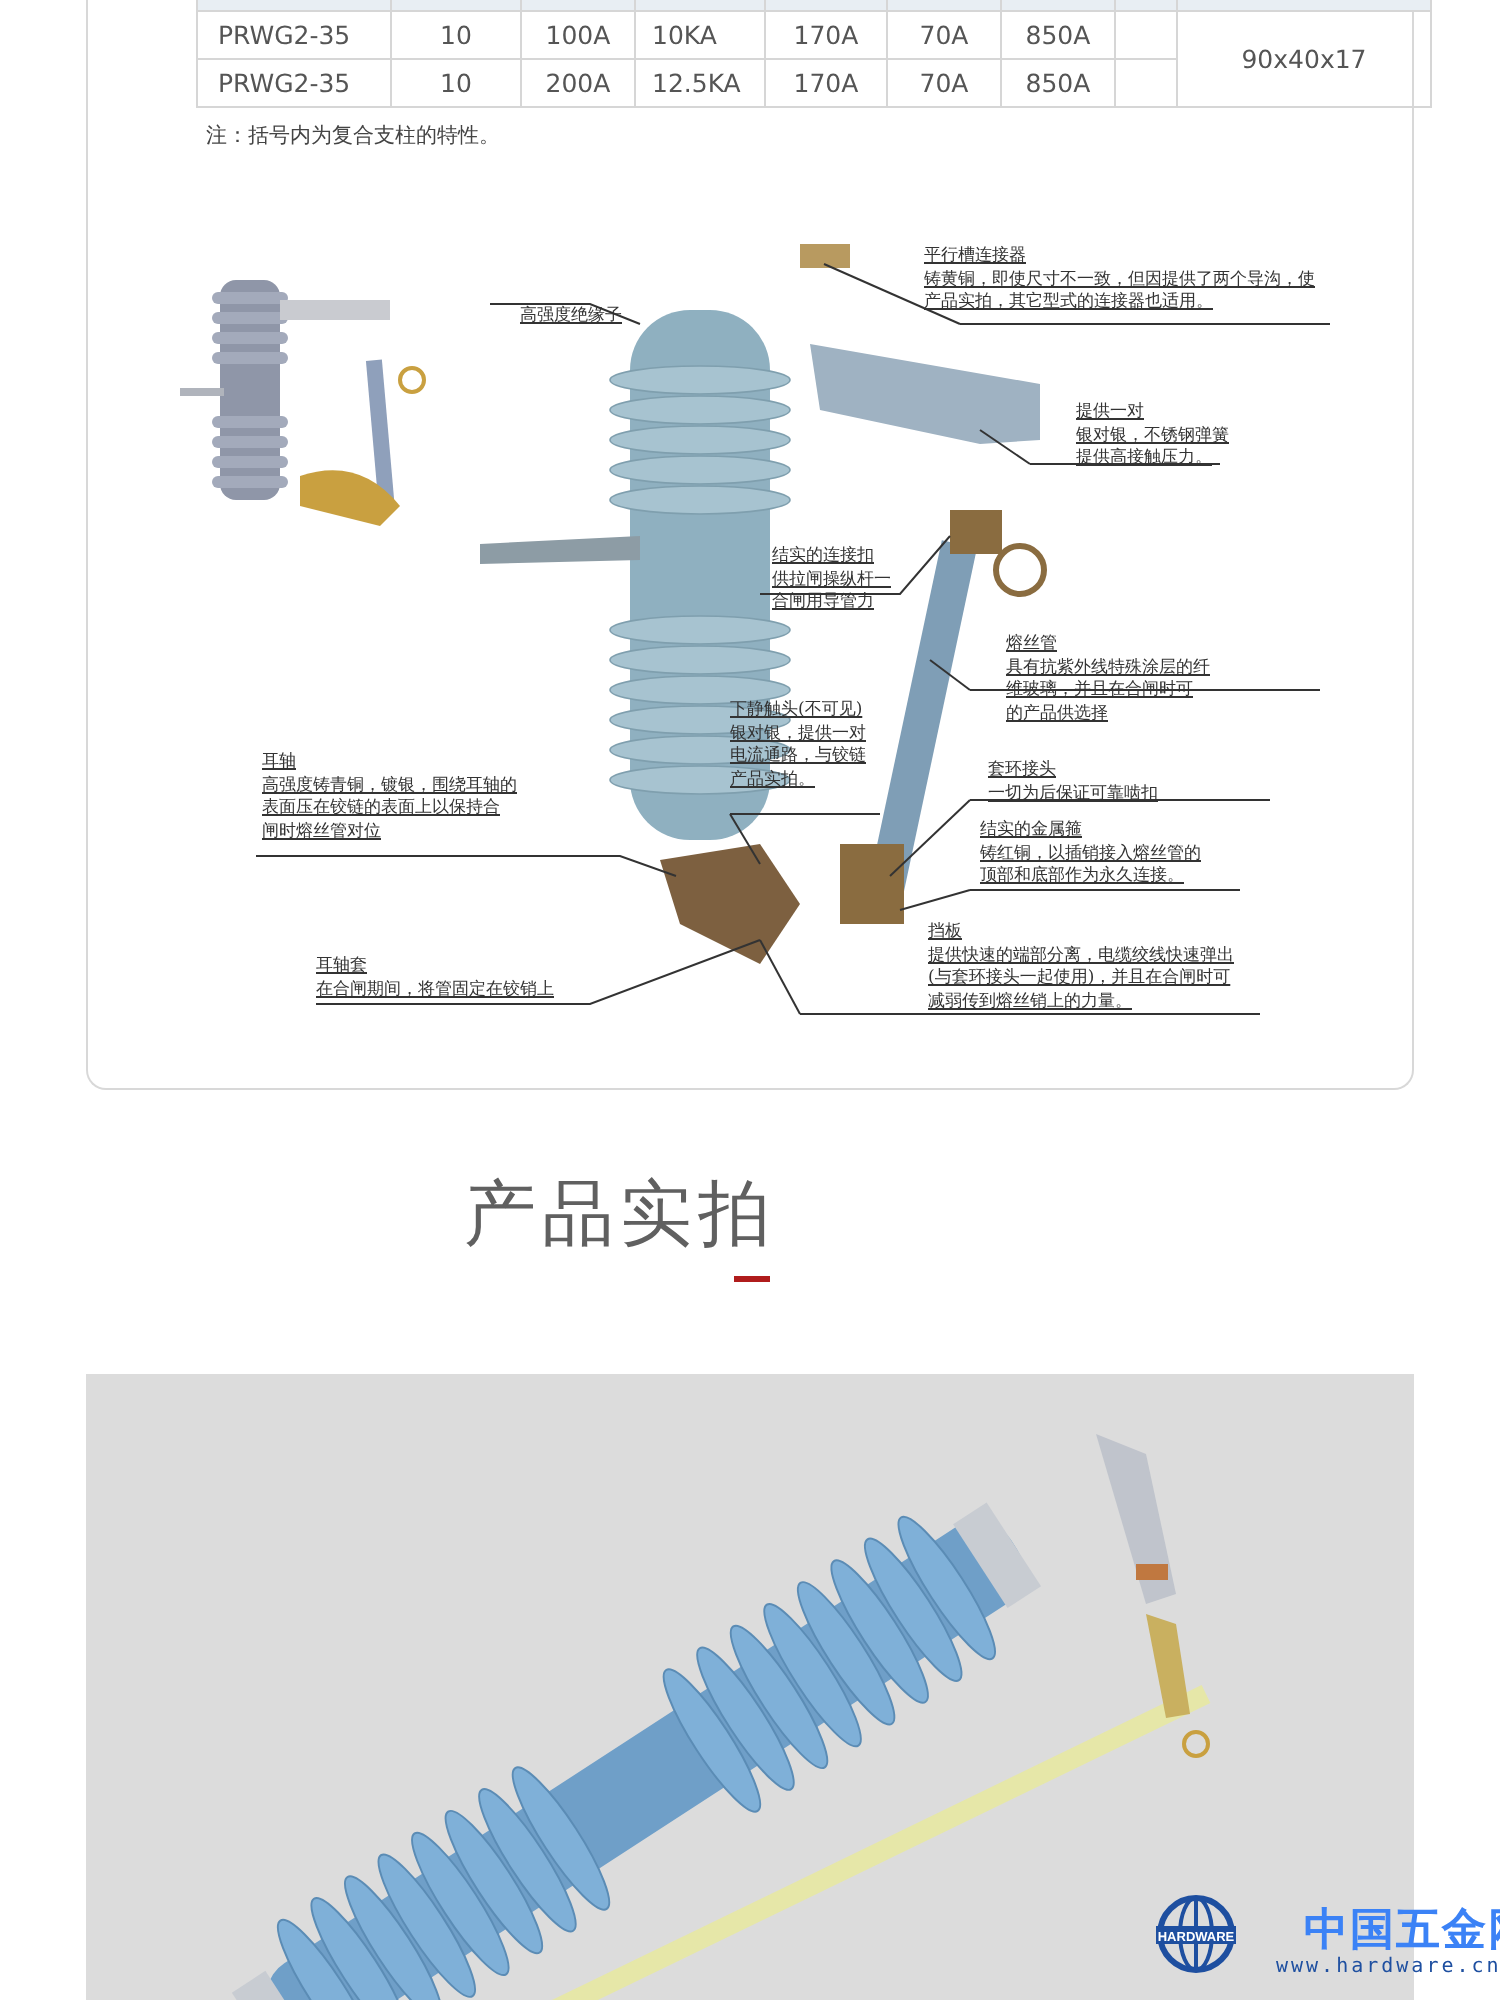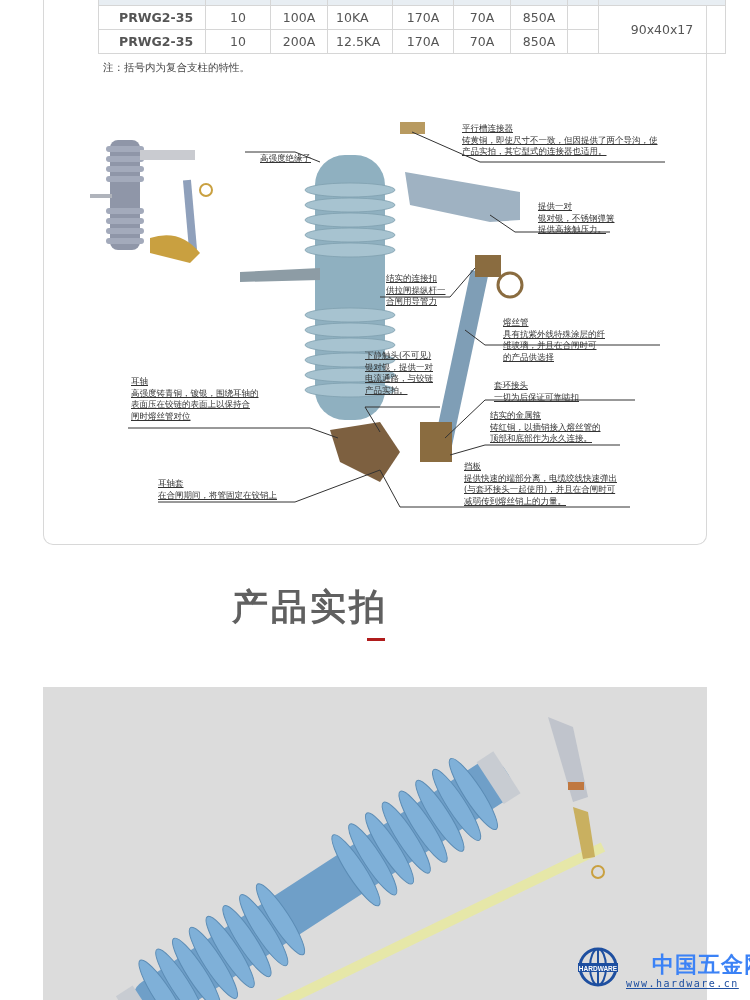--- a/index.html
+++ b/index.html
@@ -1,31 +1,31 @@
 <!DOCTYPE html>
 <html><head>
 <meta charset="utf-8">
 <style>
   html, body { margin:0; padding:0; background:#fff; }
   body { width:750px; height:1000px; position:relative; overflow:hidden; font-family:"DejaVu Sans","Liberation Sans",sans-serif; }
   .card { position:absolute; left:43px; top:-20px; width:664px; height:565px; border:1.5px solid #d8d8d8; border-top:none; border-radius:0 0 10px 10px; background:#fff; box-sizing:border-box; }
   table.spec { position:absolute; left:98px; top:-6px; border-collapse:collapse; font-size:12.5px; color:#555; }
   table.spec td { border:1px solid #d6d6d6; height:23px; padding:0 8px; text-align:center; }
   table.spec tr.head td { height:10px; background:#e8eef3; }
-  table.spec td.model { text-align:left; padding-left:20px; width:78px;font-weight:bold; }
+  table.spec td.model { text-align:left; padding-left:10px; width:78px; }
   .note { position:absolute; left:103px; top:61px; font-size:10.5px; color:#444; }
   .diag { position:absolute; left:90px; top:110px; width:580px; height:410px; }
   .lbl { position:absolute; font-family:"DejaVu Serif","Liberation Serif",serif; font-size:8.5px; line-height:11.5px; color:#333; white-space:nowrap; }
   .lbl .t { display:block;text-decoration:underline; }
-  .section-title { position:absolute; left:0; width:620px; top:583px; text-align:center; font-size:36px; color:#606060; letter-spacing:3px;font-weight:bold; }
+  .section-title { position:absolute; left:0; width:620px; top:583px; text-align:center; font-size:36px; color:#606060; letter-spacing:3px; }
   .red-bar { position:absolute; left:367px; top:638px; width:18px; height:3px; background:#b01c1c; }
   .photo { position:absolute; left:43px; top:687px; width:664px; height:313px; background:#dcdcdc; overflow:hidden; }
   .wm { position:absolute; left:578px; top:947px; }
   .wm-name { position:absolute; left:42px; top:3px; font-size:22px; font-weight:bold; color:#3b82f6; letter-spacing:1px; white-space:nowrap;margin-left:32px; }
-  .wm-url { position:absolute; left:48px; top:31px; font-family:"DejaVu Sans Mono","Liberation Mono",monospace; font-size:10px; color:#1e4fa0; letter-spacing:1.5px; white-space:nowrap;text-decoration:underline; }
+  .wm-url { position:absolute; left:60px; top:31px; font-family:"DejaVu Sans Mono","Liberation Mono",monospace; font-size:10px; color:#1e4fa0; letter-spacing:1.5px; white-space:nowrap; }
 </style>
 </head>
 <body>
 
 <div class="card"></div>
 
 <table class="spec">
   <tbody>
       <tr class="head">
     <td style="width:76px"></td>

